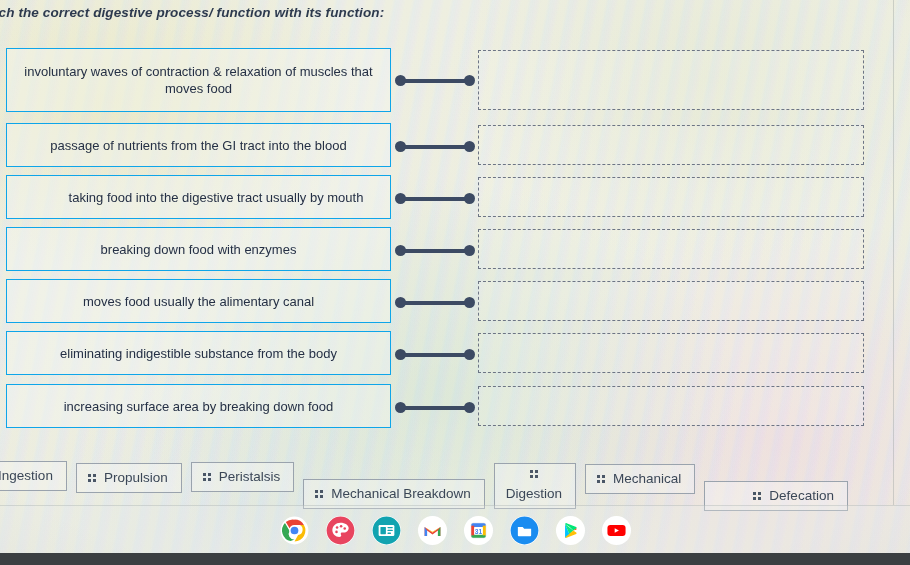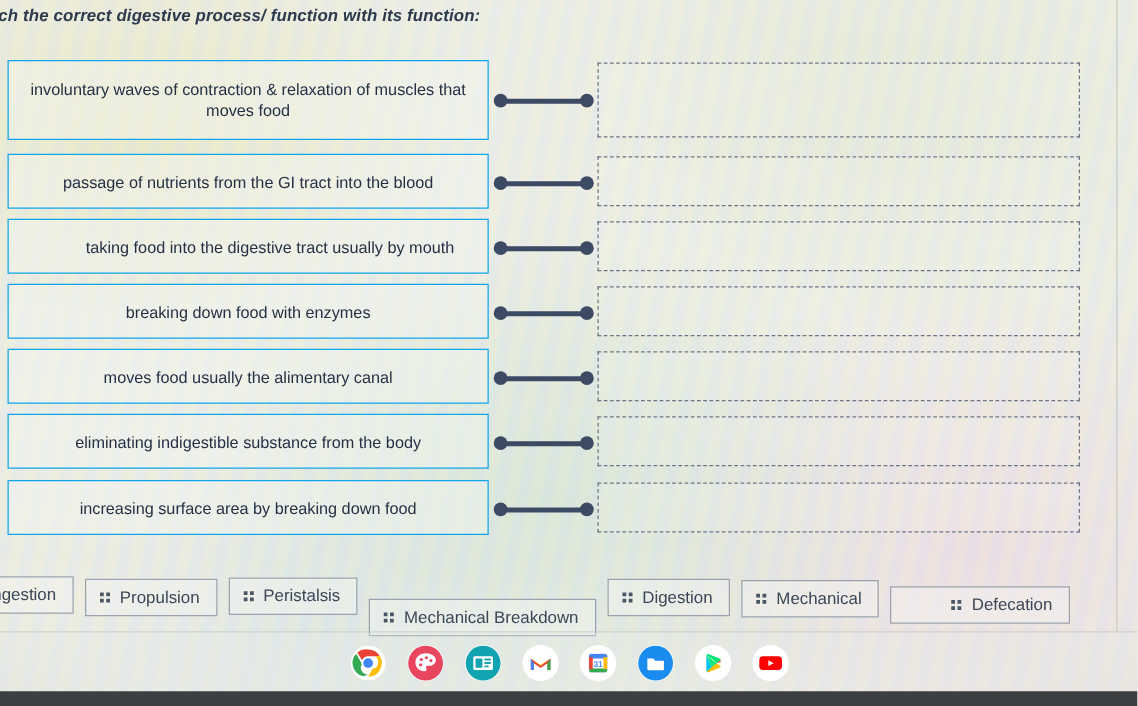--- a/index.html
+++ b/index.html
@@ -147,23 +147,23 @@
     background: rgba(248,248,244,0.38);
     padding: 6px 13px 7px 11px;
     color: #3b4757;
     font-size: 13.5px;
     white-space: nowrap;
   }
   .chip-1 { margin-top: 0; }
   .chip-2 { margin-top: 2px; }
   .chip-3 { margin-top: 1px; }
   .chip-4 { margin-top: 18px; }
-  .chip-5 { margin-top: 2px; }
+  .chip-5 { margin-top: 2px; flex-direction: column; }
   .chip-6 { margin-top: 3px; }
-  .chip-7 { margin-top: 8px; padding-left: 48px; }
+  .chip-7 { margin-top: 20px; padding-left: 48px; }
 
   .grip {
     display: grid;
     grid-template-columns: 3px 3px;
     grid-template-rows: 3px 3px;
     gap: 2px;
     flex: 0 0 auto;
   }
   .grip i { display: block; width: 3px; height: 3px; background: #4a5666; }
 

